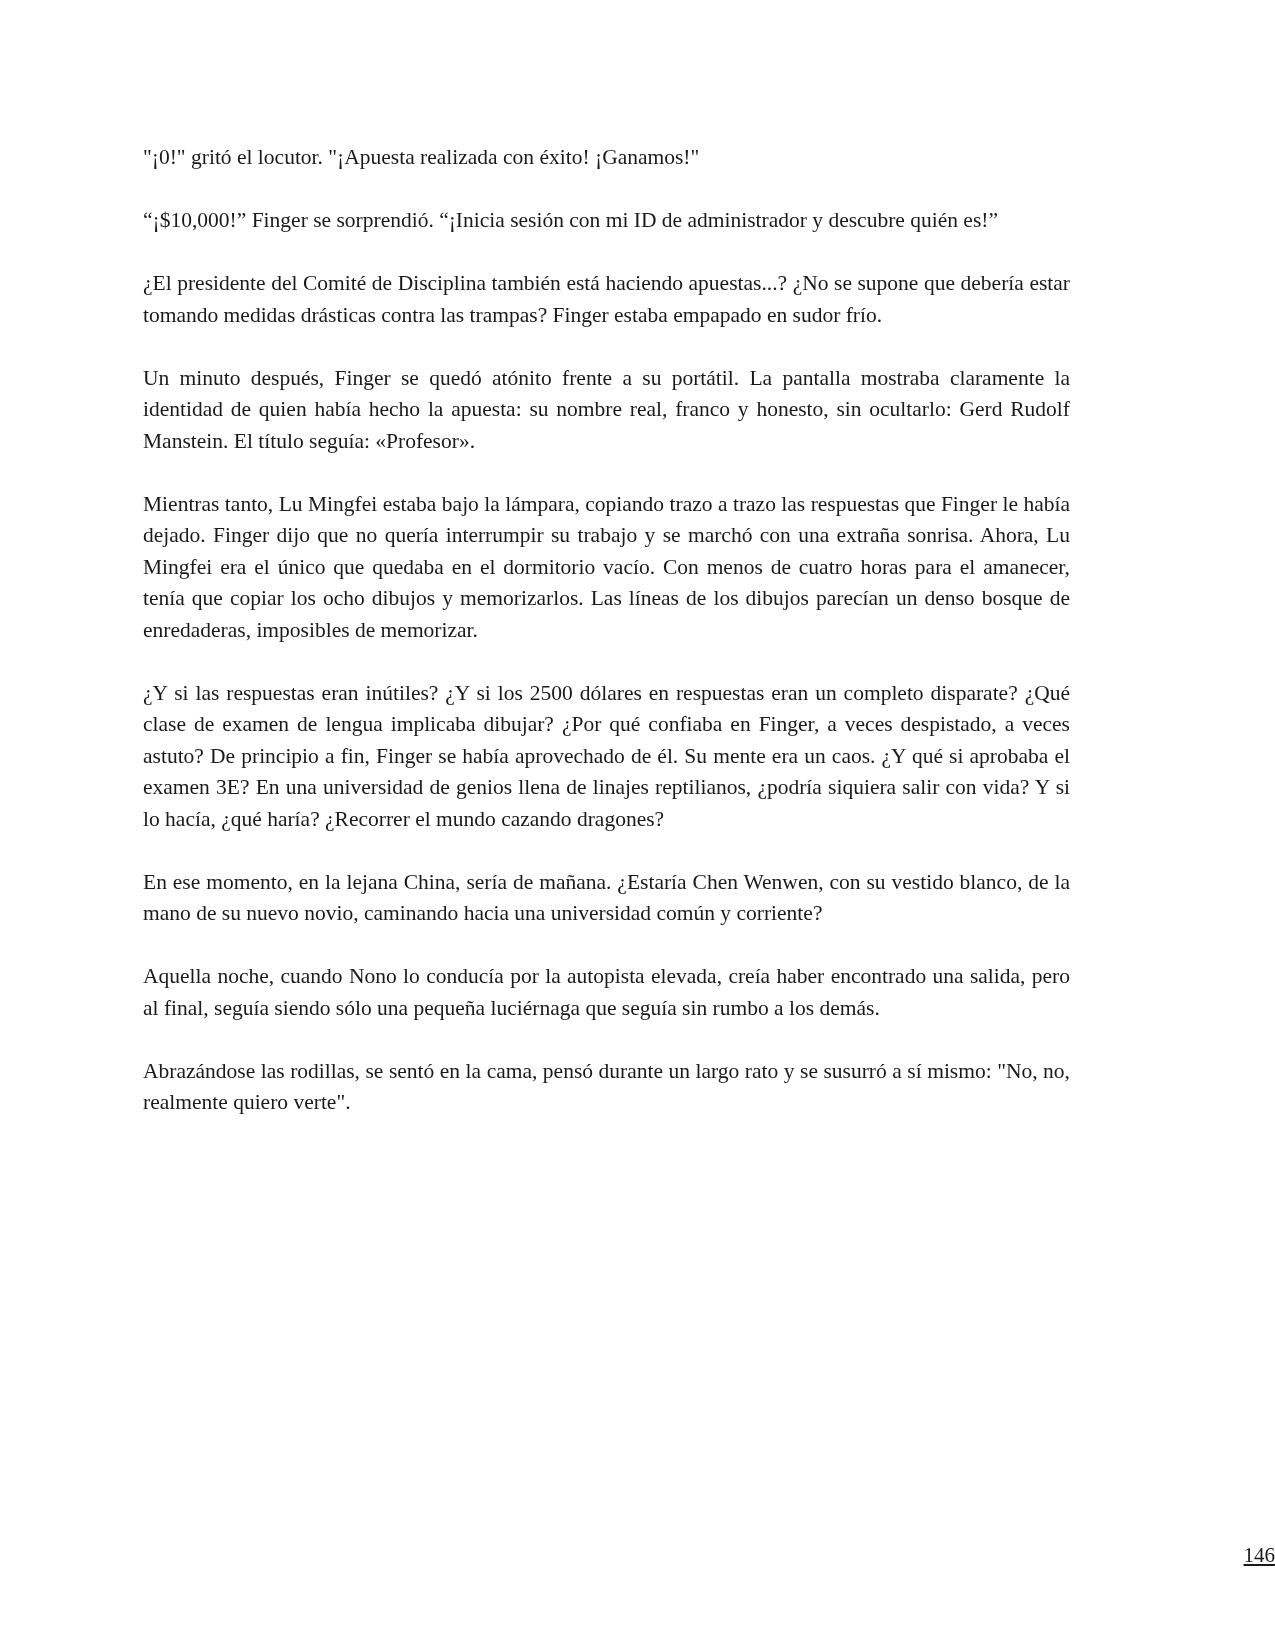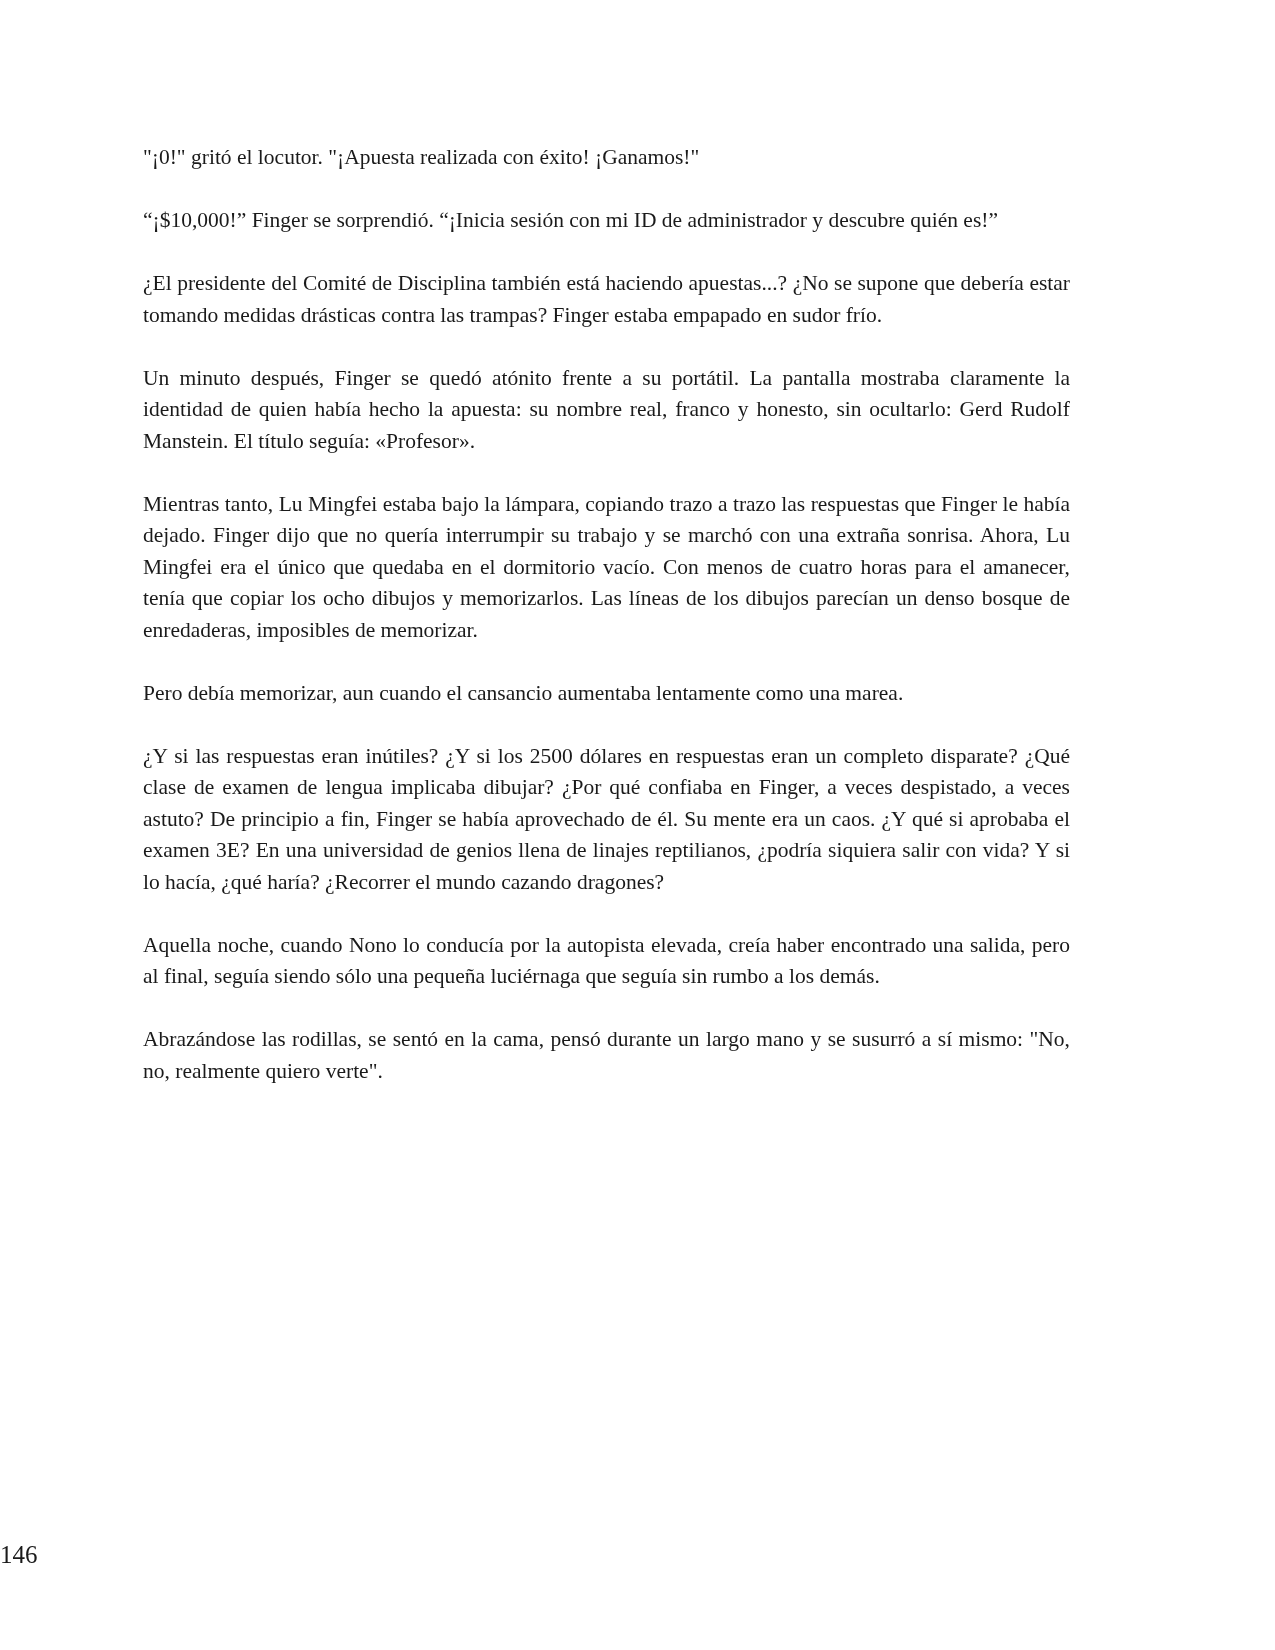--- a/index.html
+++ b/index.html
@@ -26,33 +26,34 @@
       line-height: 31.5px;
       text-align: justify;
       margin: 0 0 31.5px 0;
       hyphens: none;
     }
     .page-number {
       position: absolute;
       top: 1542px;
       left: 0;
       width: 1275px;
-      text-align: left;
-      font-size: 25px;
+      text-align: right;
+      font-size: 21px;
       line-height: 26px;
+      text-decoration: underline;
     }
   </style>
 </head>
 <body>
 
 <div class="page">
   <p class="para">"¡0!" gritó el locutor. "¡Apuesta realizada con éxito! ¡Ganamos!"</p>
   <p class="para">“¡$10,000!” Finger se sorprendió. “¡Inicia sesión con mi ID de administrador y descubre quién es!”</p>
   <p class="para">¿El presidente del Comité de Disciplina también está haciendo apuestas...? ¿No se supone que debería estar tomando medidas drásticas contra las trampas? Finger estaba empapado en sudor frío.</p>
   <p class="para">Un minuto después, Finger se quedó atónito frente a su portátil. La pantalla mostraba claramente la identidad de quien había hecho la apuesta: su nombre real, franco y honesto, sin ocultarlo: Gerd Rudolf Manstein. El título seguía: «Profesor».</p>
   <p class="para">Mientras tanto, Lu Mingfei estaba bajo la lámpara, copiando trazo a trazo las respuestas que Finger le había dejado. Finger dijo que no quería interrumpir su trabajo y se marchó con una extraña sonrisa. Ahora, Lu Mingfei era el único que quedaba en el dormitorio vacío. Con menos de cuatro horas para el amanecer, tenía que copiar los ocho dibujos y memorizarlos. Las líneas de los dibujos parecían un denso bosque de enredaderas, imposibles de memorizar.</p>
-  <p class="para">Pero debía memorizar, aun cuando el cansancio aumentaba lentamente como una marea.</p>
   <p class="para">¿Y si las respuestas eran inútiles? ¿Y si los 2500 dólares en respuestas eran un completo disparate? ¿Qué clase de examen de lengua implicaba dibujar? ¿Por qué confiaba en Finger, a veces despistado, a veces astuto? De principio a fin, Finger se había aprovechado de él. Su mente era un caos. ¿Y qué si aprobaba el examen 3E? En una universidad de genios llena de linajes reptilianos, ¿podría siquiera salir con vida? Y si lo hacía, ¿qué haría? ¿Recorrer el mundo cazando dragones?</p>
+  <p class="para">En ese momento, en la lejana China, sería de mañana. ¿Estaría Chen Wenwen, con su vestido blanco, de la mano de su nuevo novio, caminando hacia una universidad común y corriente?</p>
   <p class="para">Aquella noche, cuando Nono lo conducía por la autopista elevada, creía haber encontrado una salida, pero al final, seguía siendo sólo una pequeña luciérnaga que seguía sin rumbo a los demás.</p>
-  <p class="para">Abrazándose las rodillas, se sentó en la cama, pensó durante un largo mano y se susurró a sí mismo: "No, no, realmente quiero verte".</p>
+  <p class="para">Abrazándose las rodillas, se sentó en la cama, pensó durante un largo rato y se susurró a sí mismo: "No, no, realmente quiero verte".</p>
 </div>
 
 <div class="page-number">146</div>
 
 </body></html>

